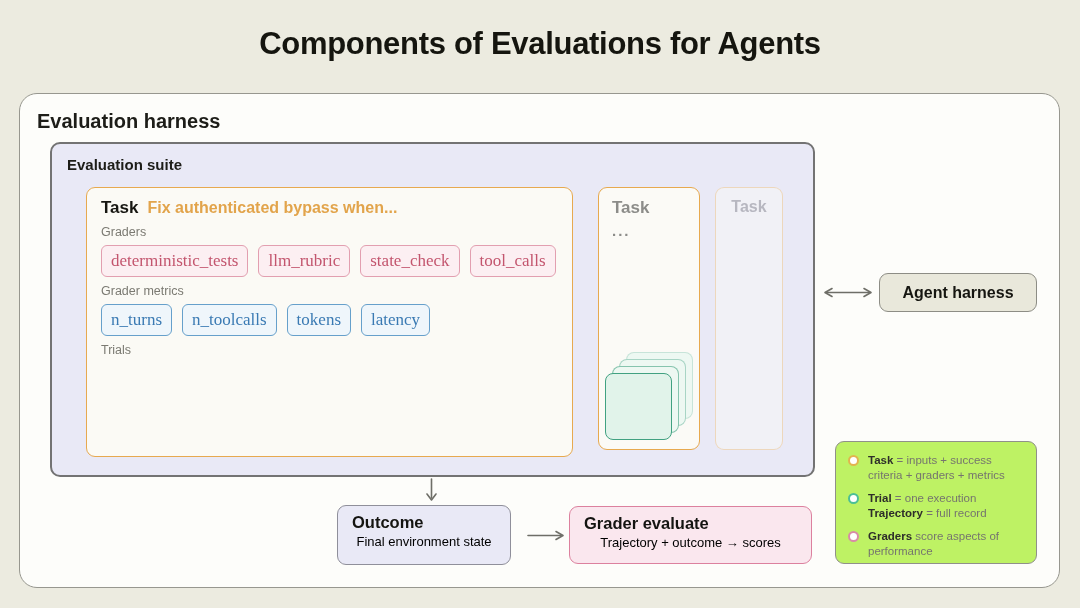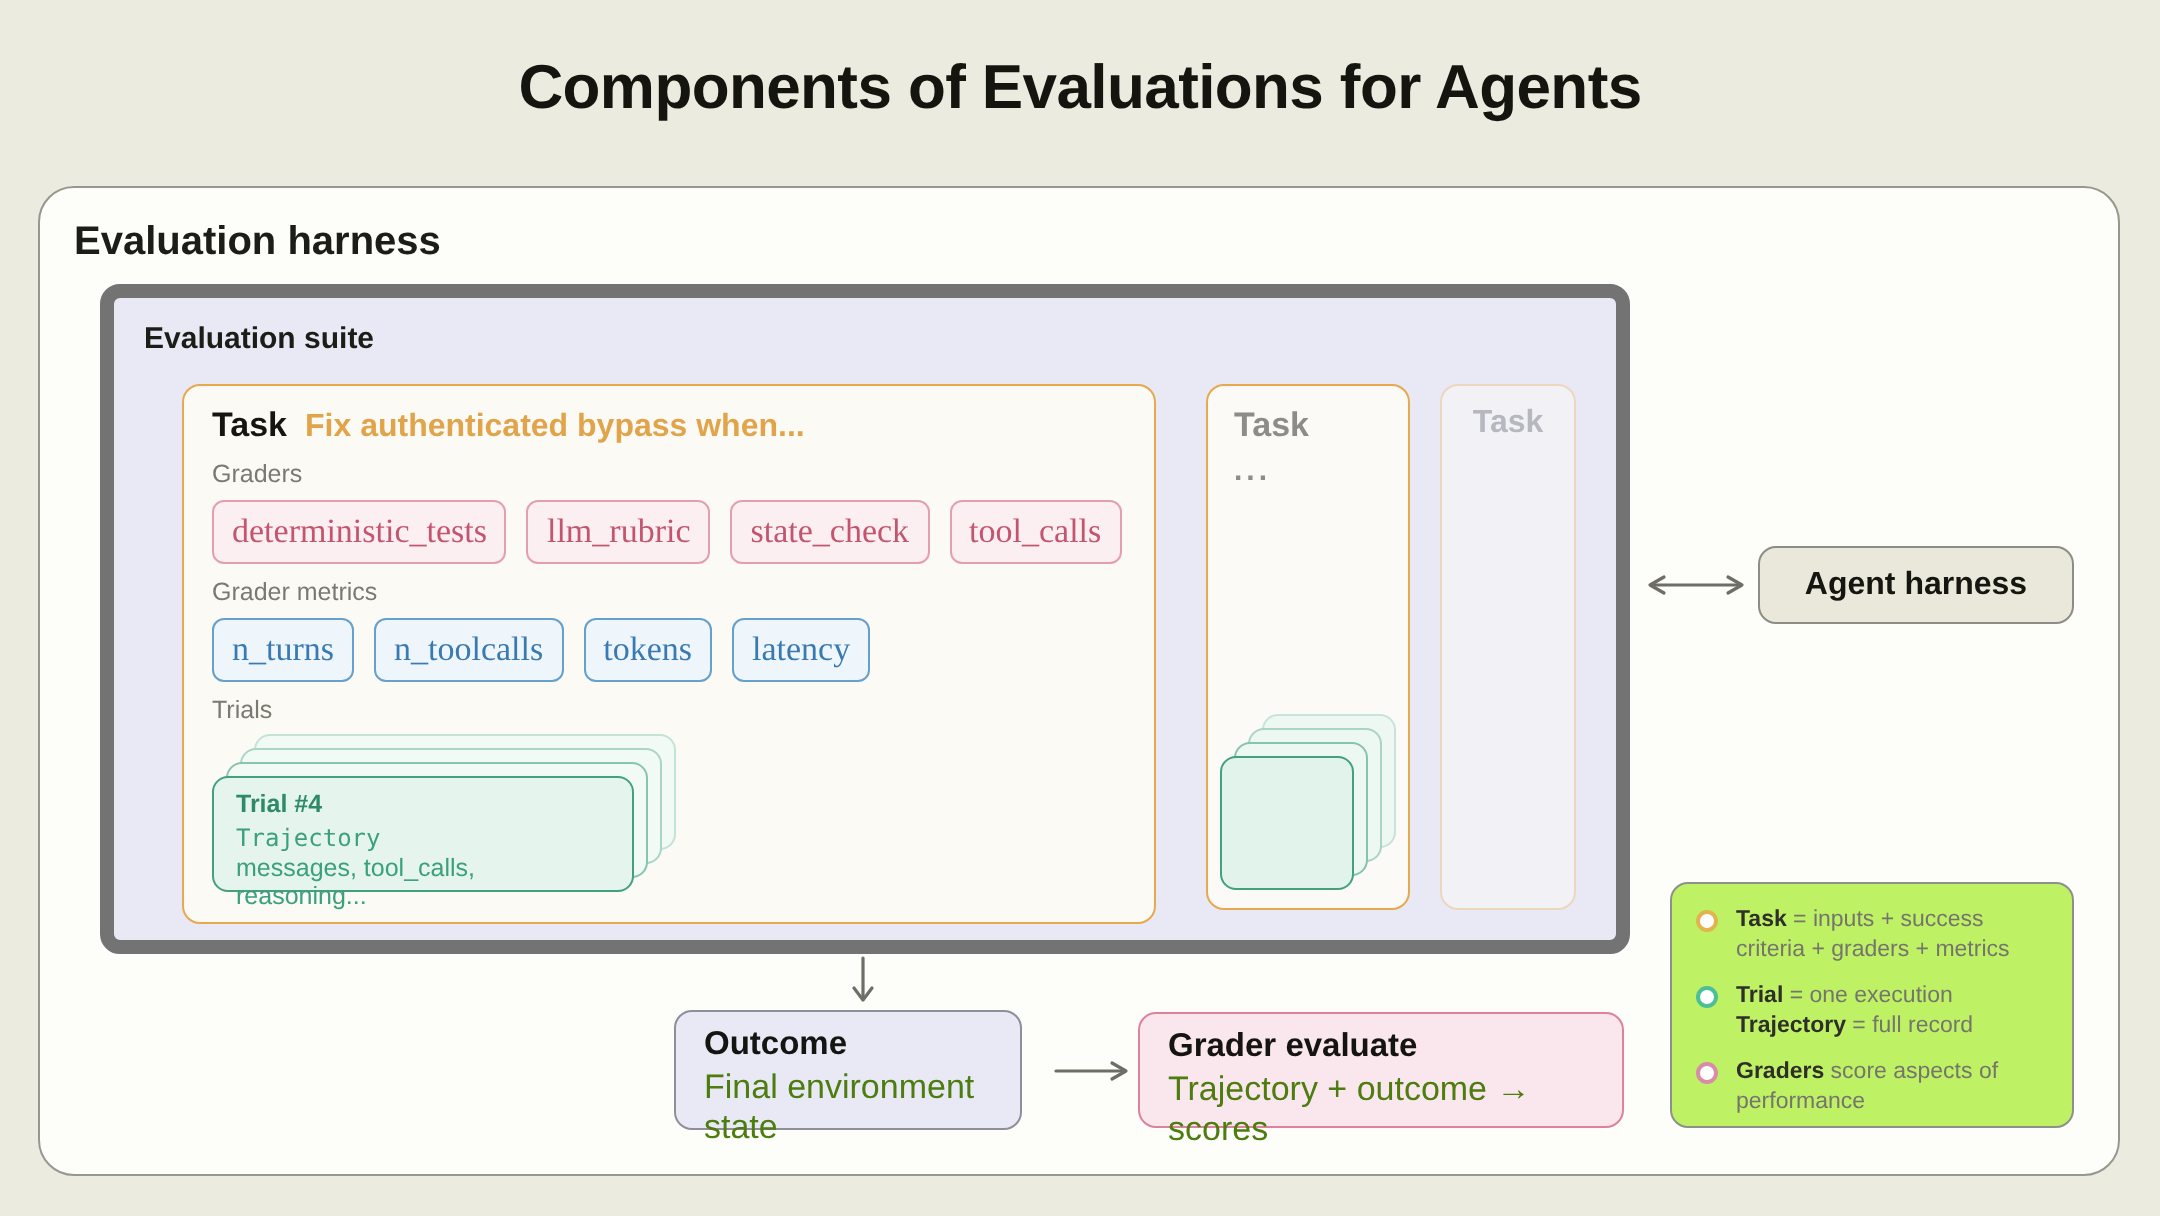--- a/index.html
+++ b/index.html
@@ -20,21 +20,21 @@
     position:absolute; left:19px; top:93px; width:1041px; height:495px;
     background:#FDFDFA; border:1.5px solid #97978F; border-radius:18px;
   }
   .harness-label {
     position:absolute; left:17px; top:16px;
     font-size:20px; font-weight:bold; color:#1D1D18;
   }
   
   .suite {
     position:absolute; left:30px; top:48px; width:765px; height:335px;
-    background:#E9E9F6; border:7px solid #737373; border-radius:10px;
+    background:#E9E9F6; border:2px solid #737373; border-radius:10px;
   }
   .suite-label {
     position:absolute; left:15px; top:12px;
     font-size:15px; font-weight:bold; color:#1D1D18;
   }
   
   .task-main {
     position:absolute; left:34px; top:43px; width:487px; height:270px;
     background:#FBFAF5; border:1.5px solid #E7A94F; border-radius:9px;
     padding:10px 14px;
@@ -106,21 +106,21 @@
     position:absolute; left:317px; top:411px; width:174px; height:60px;
     background:#E9E9F6; border:1.5px solid #8F8F9A; border-radius:9px;
     padding:7px 14px;
   }
   .grader-eval {
     position:absolute; left:549px; top:412px; width:243px; height:58px;
     background:#FAE7EE; border:1.5px solid #DC819E; border-radius:9px;
     padding:7px 14px;
   }
   .box-title { font-size:16.5px; font-weight:bold; color:#141411; }
-  .box-sub { font-size:17px; color:#4d7c0f; margin-top:2px; }
+  .box-sub { font-size:13px; color:#000000; margin-top:2px;text-align:center; }
   
   .legend {
     position:absolute; left:815px; top:347px; width:202px; height:123px;
     background:#bef264; border:1.2px solid #90908A; border-radius:9px;
     padding:11px 12px; display:flex; flex-direction:column; gap:9px;
   }
   .lg-row { display:flex; gap:9px; }
   .ring {
     width:11px; height:11px; border-radius:50%; background:#fff;
     flex:0 0 auto; margin-top:2px;
@@ -158,30 +158,20 @@
         <span class="pill pink">tool_calls</span>
       </div>
       <div class="sec-label">Grader metrics</div>
       <div class="pill-row">
         <span class="pill blue">n_turns</span>
         <span class="pill blue">n_toolcalls</span>
         <span class="pill blue">tokens</span>
         <span class="pill blue">latency</span>
       </div>
       <div class="sec-label">Trials</div>
-      <div class="trial-stack">
-        <div class="trial-layer l4"></div>
-        <div class="trial-layer l3"></div>
-        <div class="trial-layer l2"></div>
-        <div class="trial-card">
-          <div class="trial-title">Trial #4</div>
-          <div class="trial-traj">Trajectory</div>
-          <div class="trial-contents">messages, tool_calls, reasoning...</div>
-        </div>
-      </div>
     </div>
 
     <div class="task-second">
       <div class="task-name">Task</div>
       <div class="task-ellipsis">...</div>
       <div class="mini-stack">
         <div class="mini-layer l4"></div>
         <div class="mini-layer l3"></div>
         <div class="mini-layer l2"></div>
         <div class="mini-front"></div>

